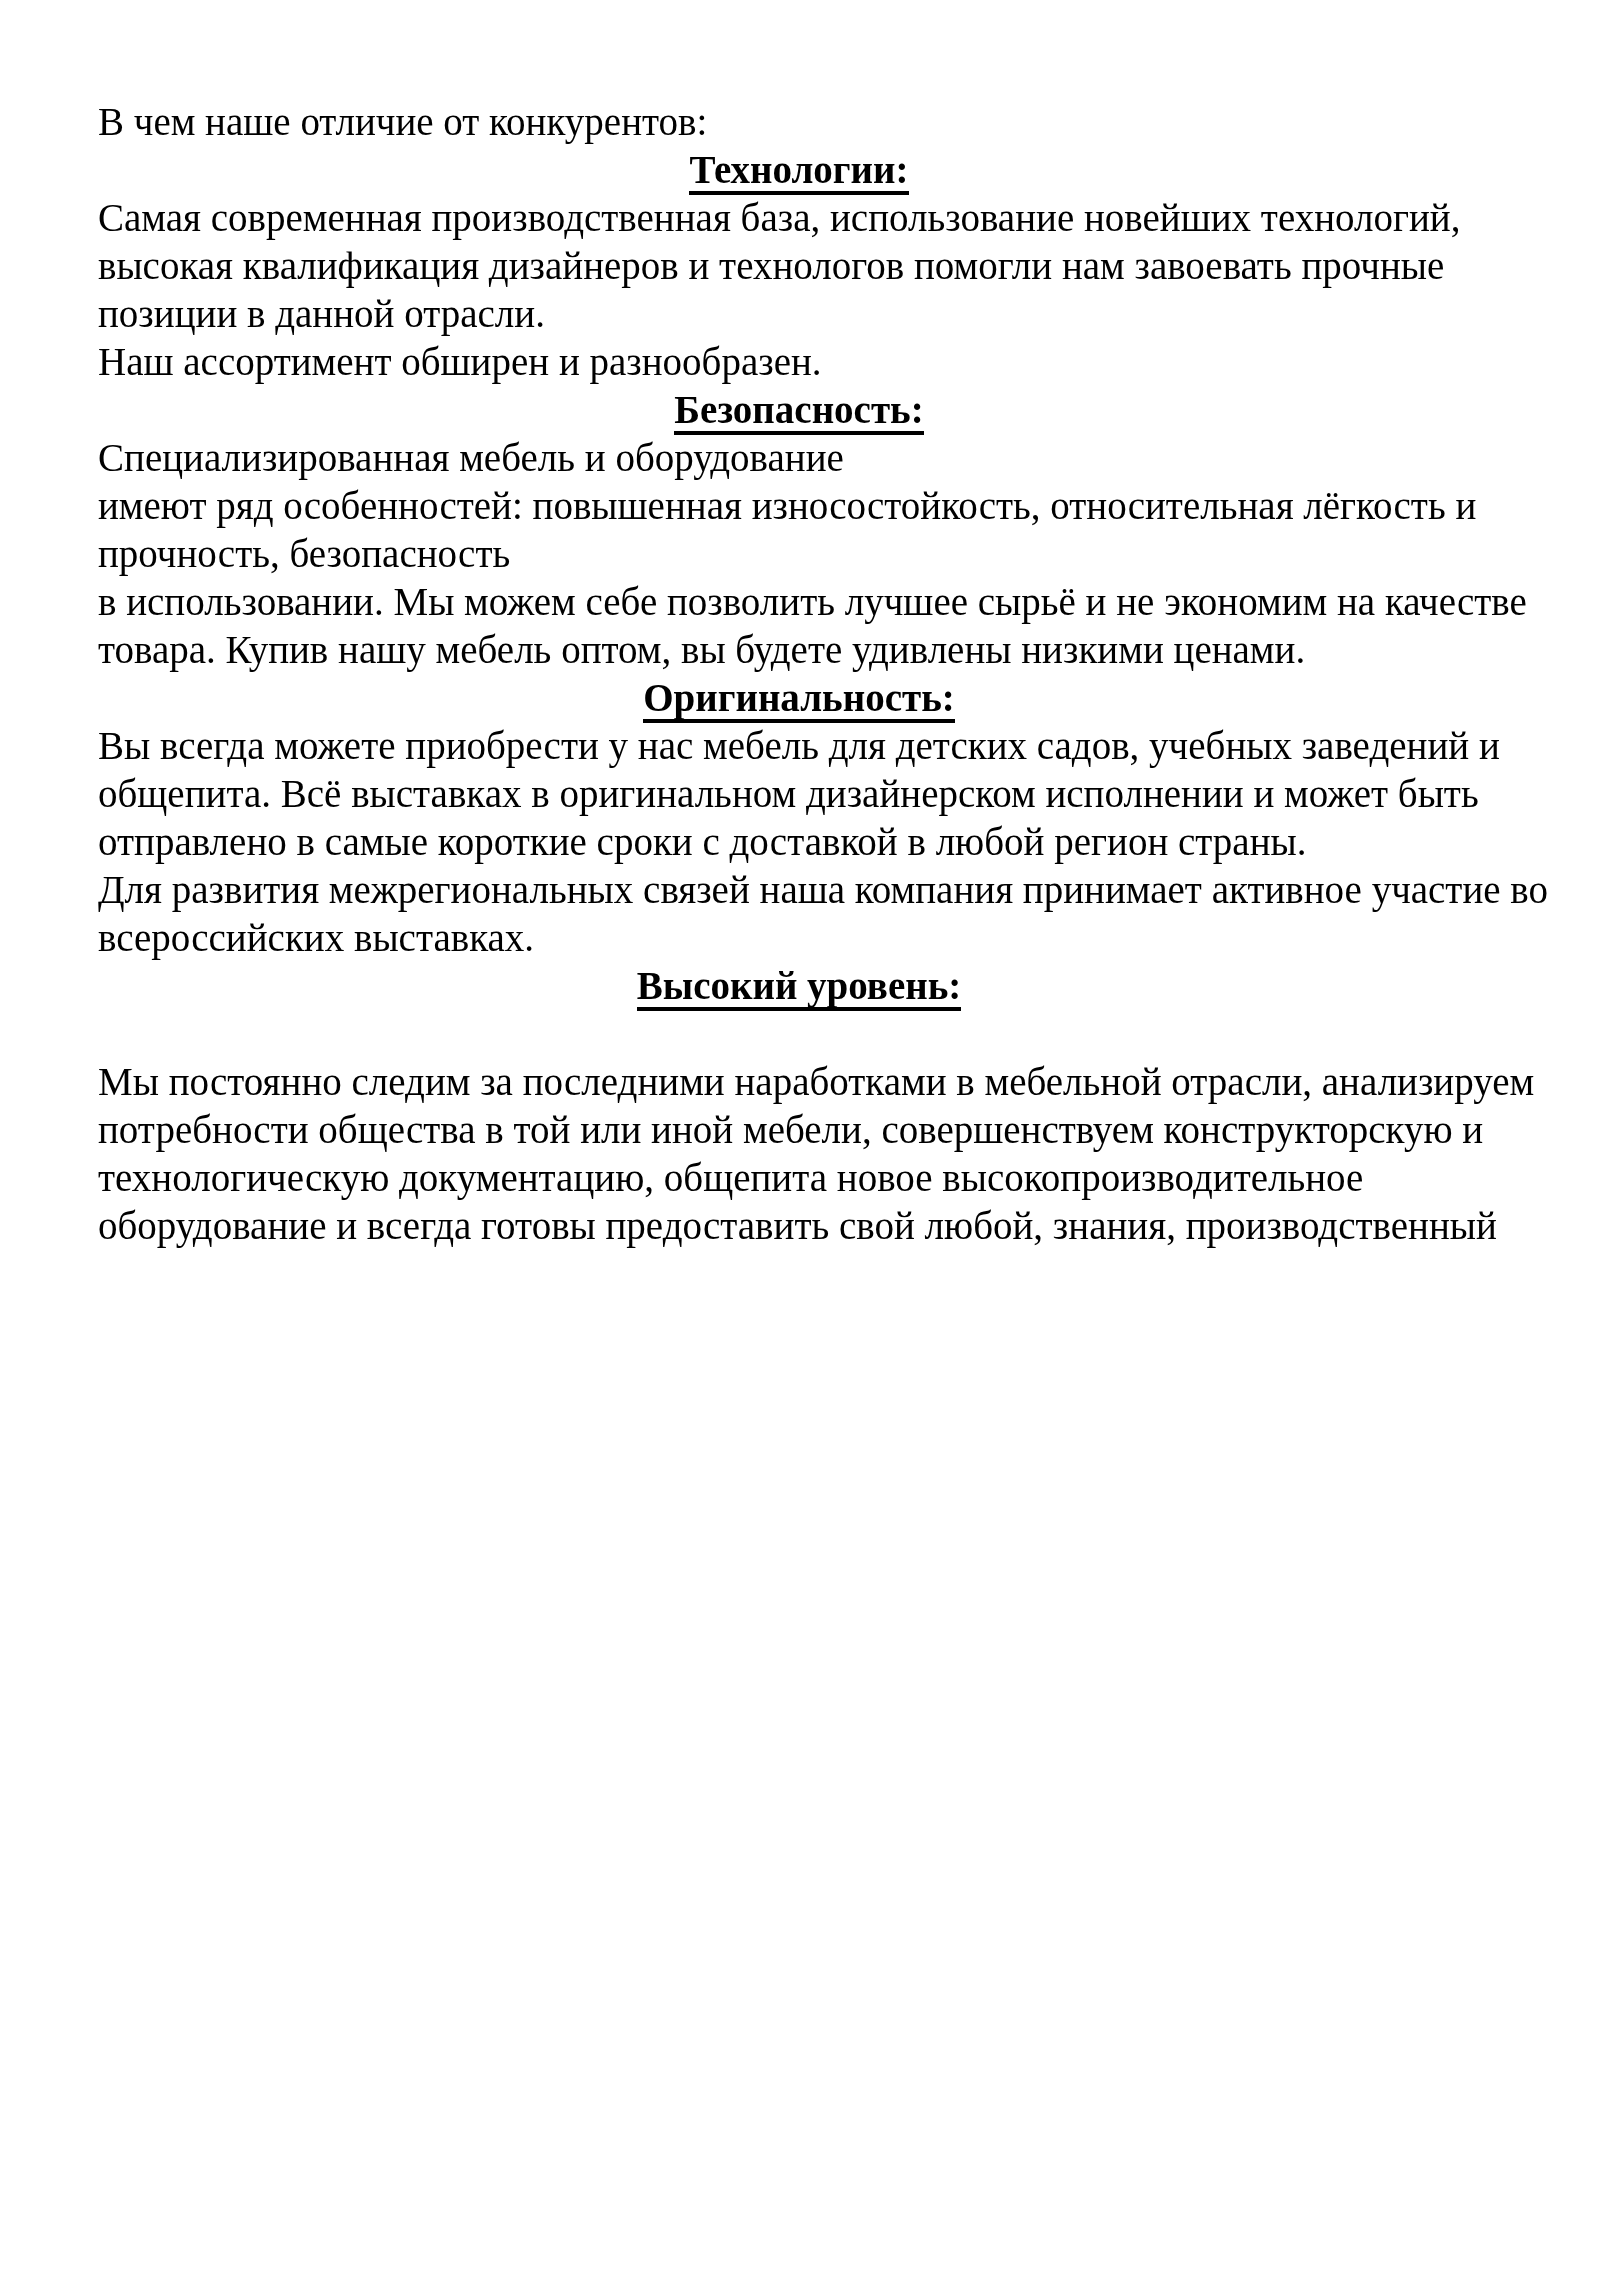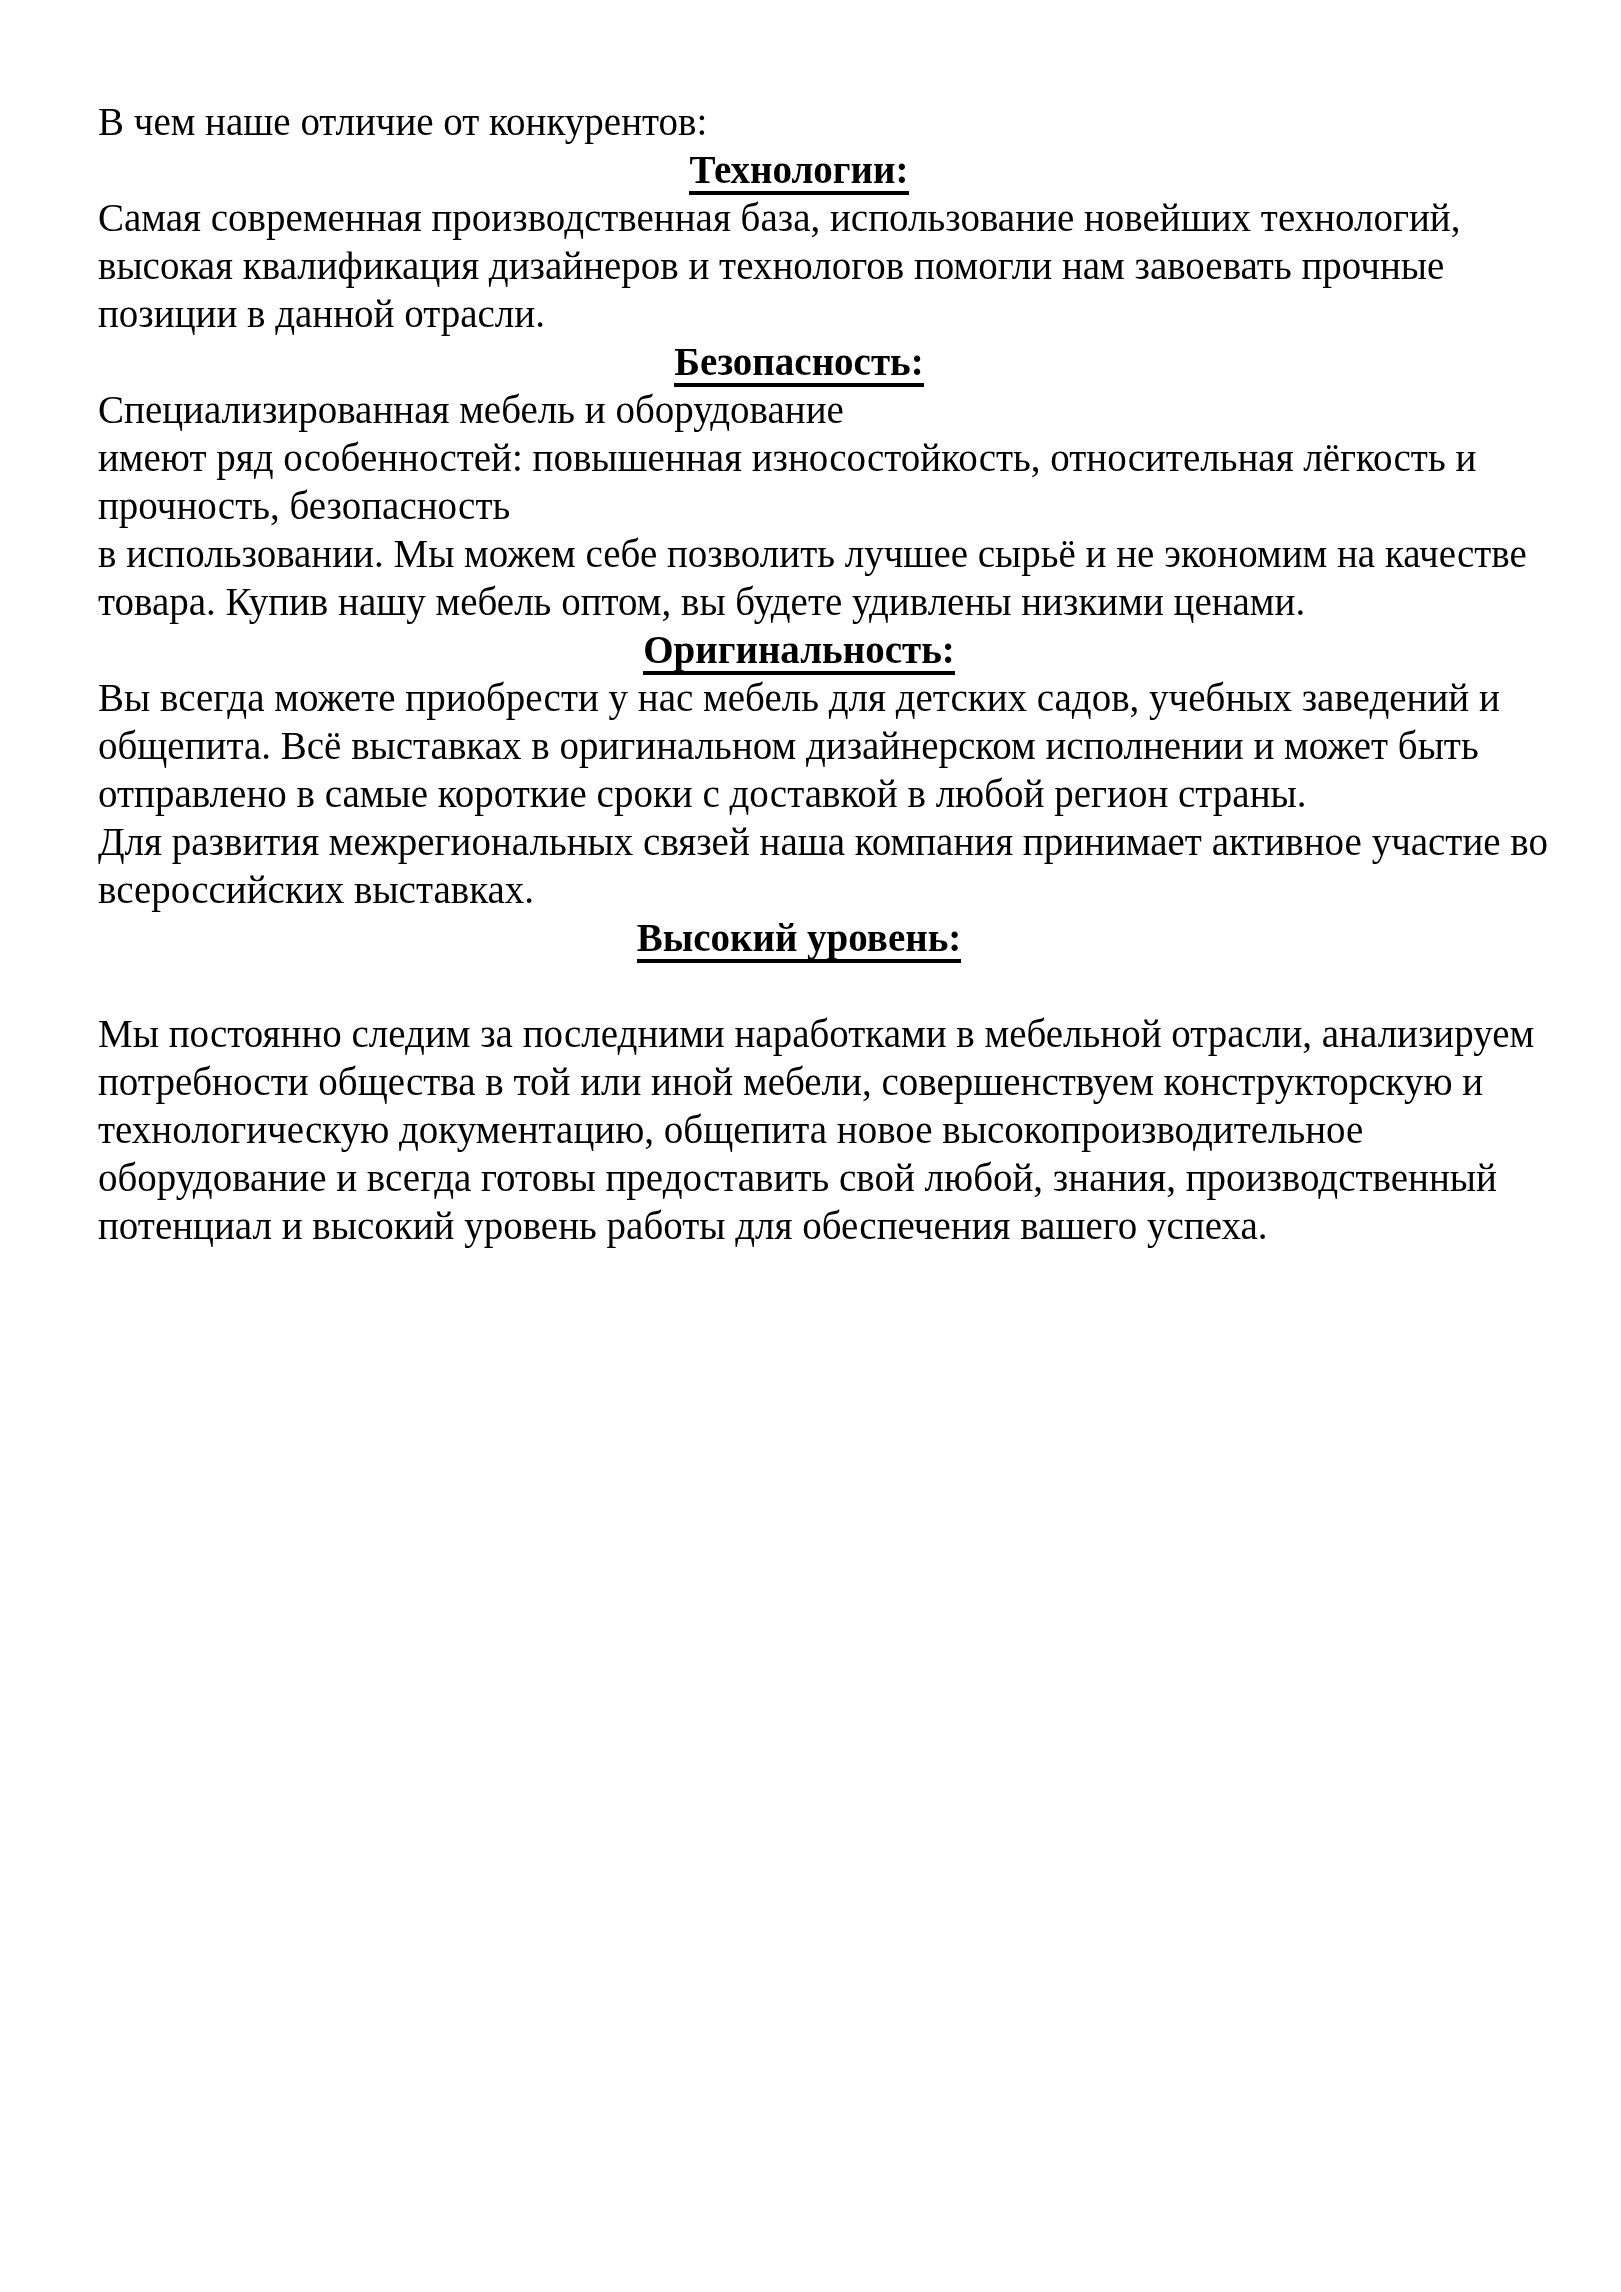--- a/index.html
+++ b/index.html
@@ -43,34 +43,34 @@
 </head>
 <body>
 
 <div class="page">
   <div class="content">
       <div class="line">В чем наше отличие от конкурентов:</div>
       <div class="line heading"><span class="hl">Технологии:</span></div>
       <div class="line">Самая современная производственная база, использование новейших технологий,</div>
       <div class="line">высокая квалификация дизайнеров и технологов помогли нам завоевать прочные</div>
       <div class="line">позиции в данной отрасли.</div>
+      <div class="line">Наш ассортимент обширен и разнообразен.</div>
       <div class="line heading"><span class="hl">Безопасность:</span></div>
       <div class="line">Специализированная мебель и оборудование</div>
       <div class="line">имеют ряд особенностей: повышенная износостойкость, относительная лёгкость и</div>
       <div class="line">прочность, безопасность</div>
       <div class="line">в использовании. Мы можем себе позволить лучшее сырьё и не экономим на качестве</div>
       <div class="line">товара. Купив нашу мебель оптом, вы будете удивлены низкими ценами.</div>
       <div class="line heading"><span class="hl">Оригинальность:</span></div>
       <div class="line">Вы всегда можете приобрести у нас мебель для детских садов, учебных заведений и</div>
       <div class="line">общепита. Всё выставках в оригинальном дизайнерском исполнении и может быть</div>
       <div class="line">отправлено в самые короткие сроки с доставкой в любой регион страны.</div>
       <div class="line">Для развития межрегиональных связей наша компания принимает активное участие во</div>
       <div class="line">всероссийских выставках.</div>
       <div class="line heading"><span class="hl">Высокий уровень:</span></div>
       <div class="line spacer">&nbsp;</div>
       <div class="line">Мы постоянно следим за последними наработками в мебельной отрасли, анализируем</div>
       <div class="line">потребности общества в той или иной мебели, совершенствуем конструкторскую и</div>
       <div class="line">технологическую документацию, общепита новое высокопроизводительное</div>
       <div class="line">оборудование и всегда готовы предоставить свой любой, знания, производственный</div>
-      <div class="line">потенциал и высокий уровень работы для обеспечения вашего успеха.</div>
     </div>
 </div>
 
 
 </body></html>

